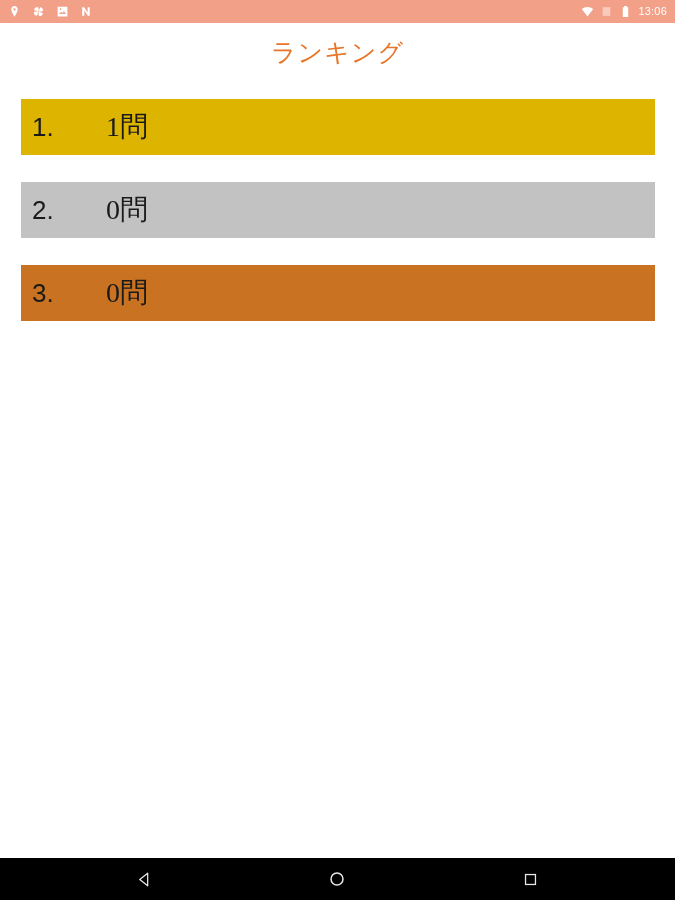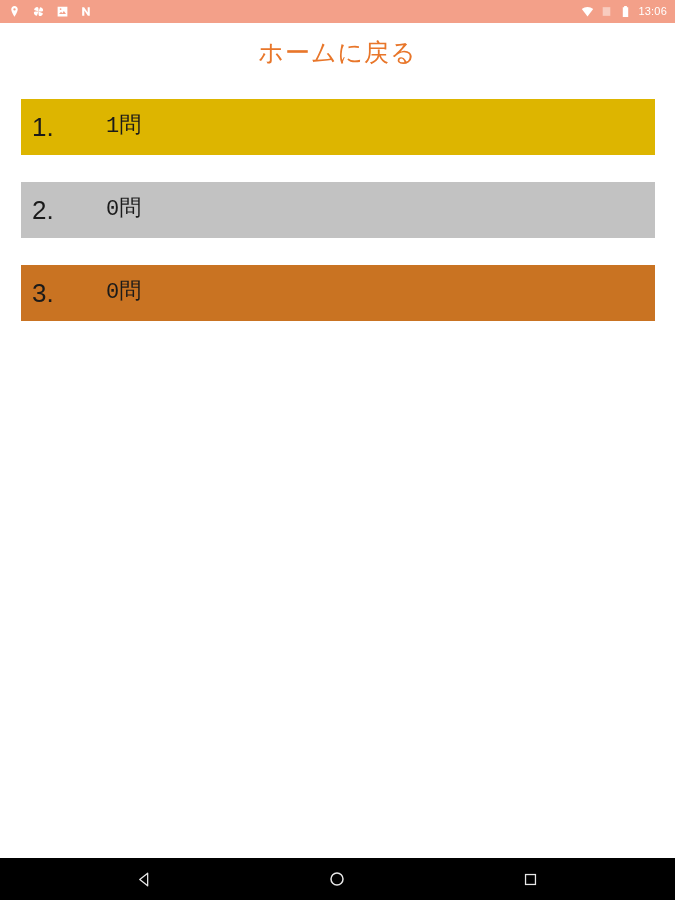--- a/index.html
+++ b/index.html
@@ -97,23 +97,23 @@
   .rank-pos {
     color: #1a1a1a;
     font-size: 26px;
     line-height: 1;
     font-family: "Liberation Sans", sans-serif;
     width: 74px;
     flex: none;
   }
   .rank-score {
     color: #1a1a1a;
-    font-size: 22px;
+    font-size: 28px;
     line-height: 1;
-    font-family: Liberation Mono, monospace;
+    font-family: Liberation Serif, serif;
   }
 
   
   .home-button {
     position: absolute;
     left: 8px;
     top: 775px;
     width: 144px;
     height: 52px;
     background: #f4a08c;
@@ -195,21 +195,21 @@
       <svg viewBox="0 0 24 24" width="13" height="13" fill="currentColor">
         <path d="M9.5 2h5v2H17v18H7V4h2.5z"></path>
       </svg>
     </span>
     <span class="sb-clock">13:06</span>
   </div>
 </div>
 
 <div class="content">
 
-  <div class="page-title">ホームに戻る</div>
+  <div class="page-title">ランキング</div>
 
   <div class="rank-list">
 
     <div class="rank-row" style="background:#ddb500;">
       <span class="rank-pos">1.</span>
       <span class="rank-score">1問</span>
     </div>
 
     <div class="rank-row" style="background:#c2c2c2;">
       <span class="rank-pos">2.</span>

